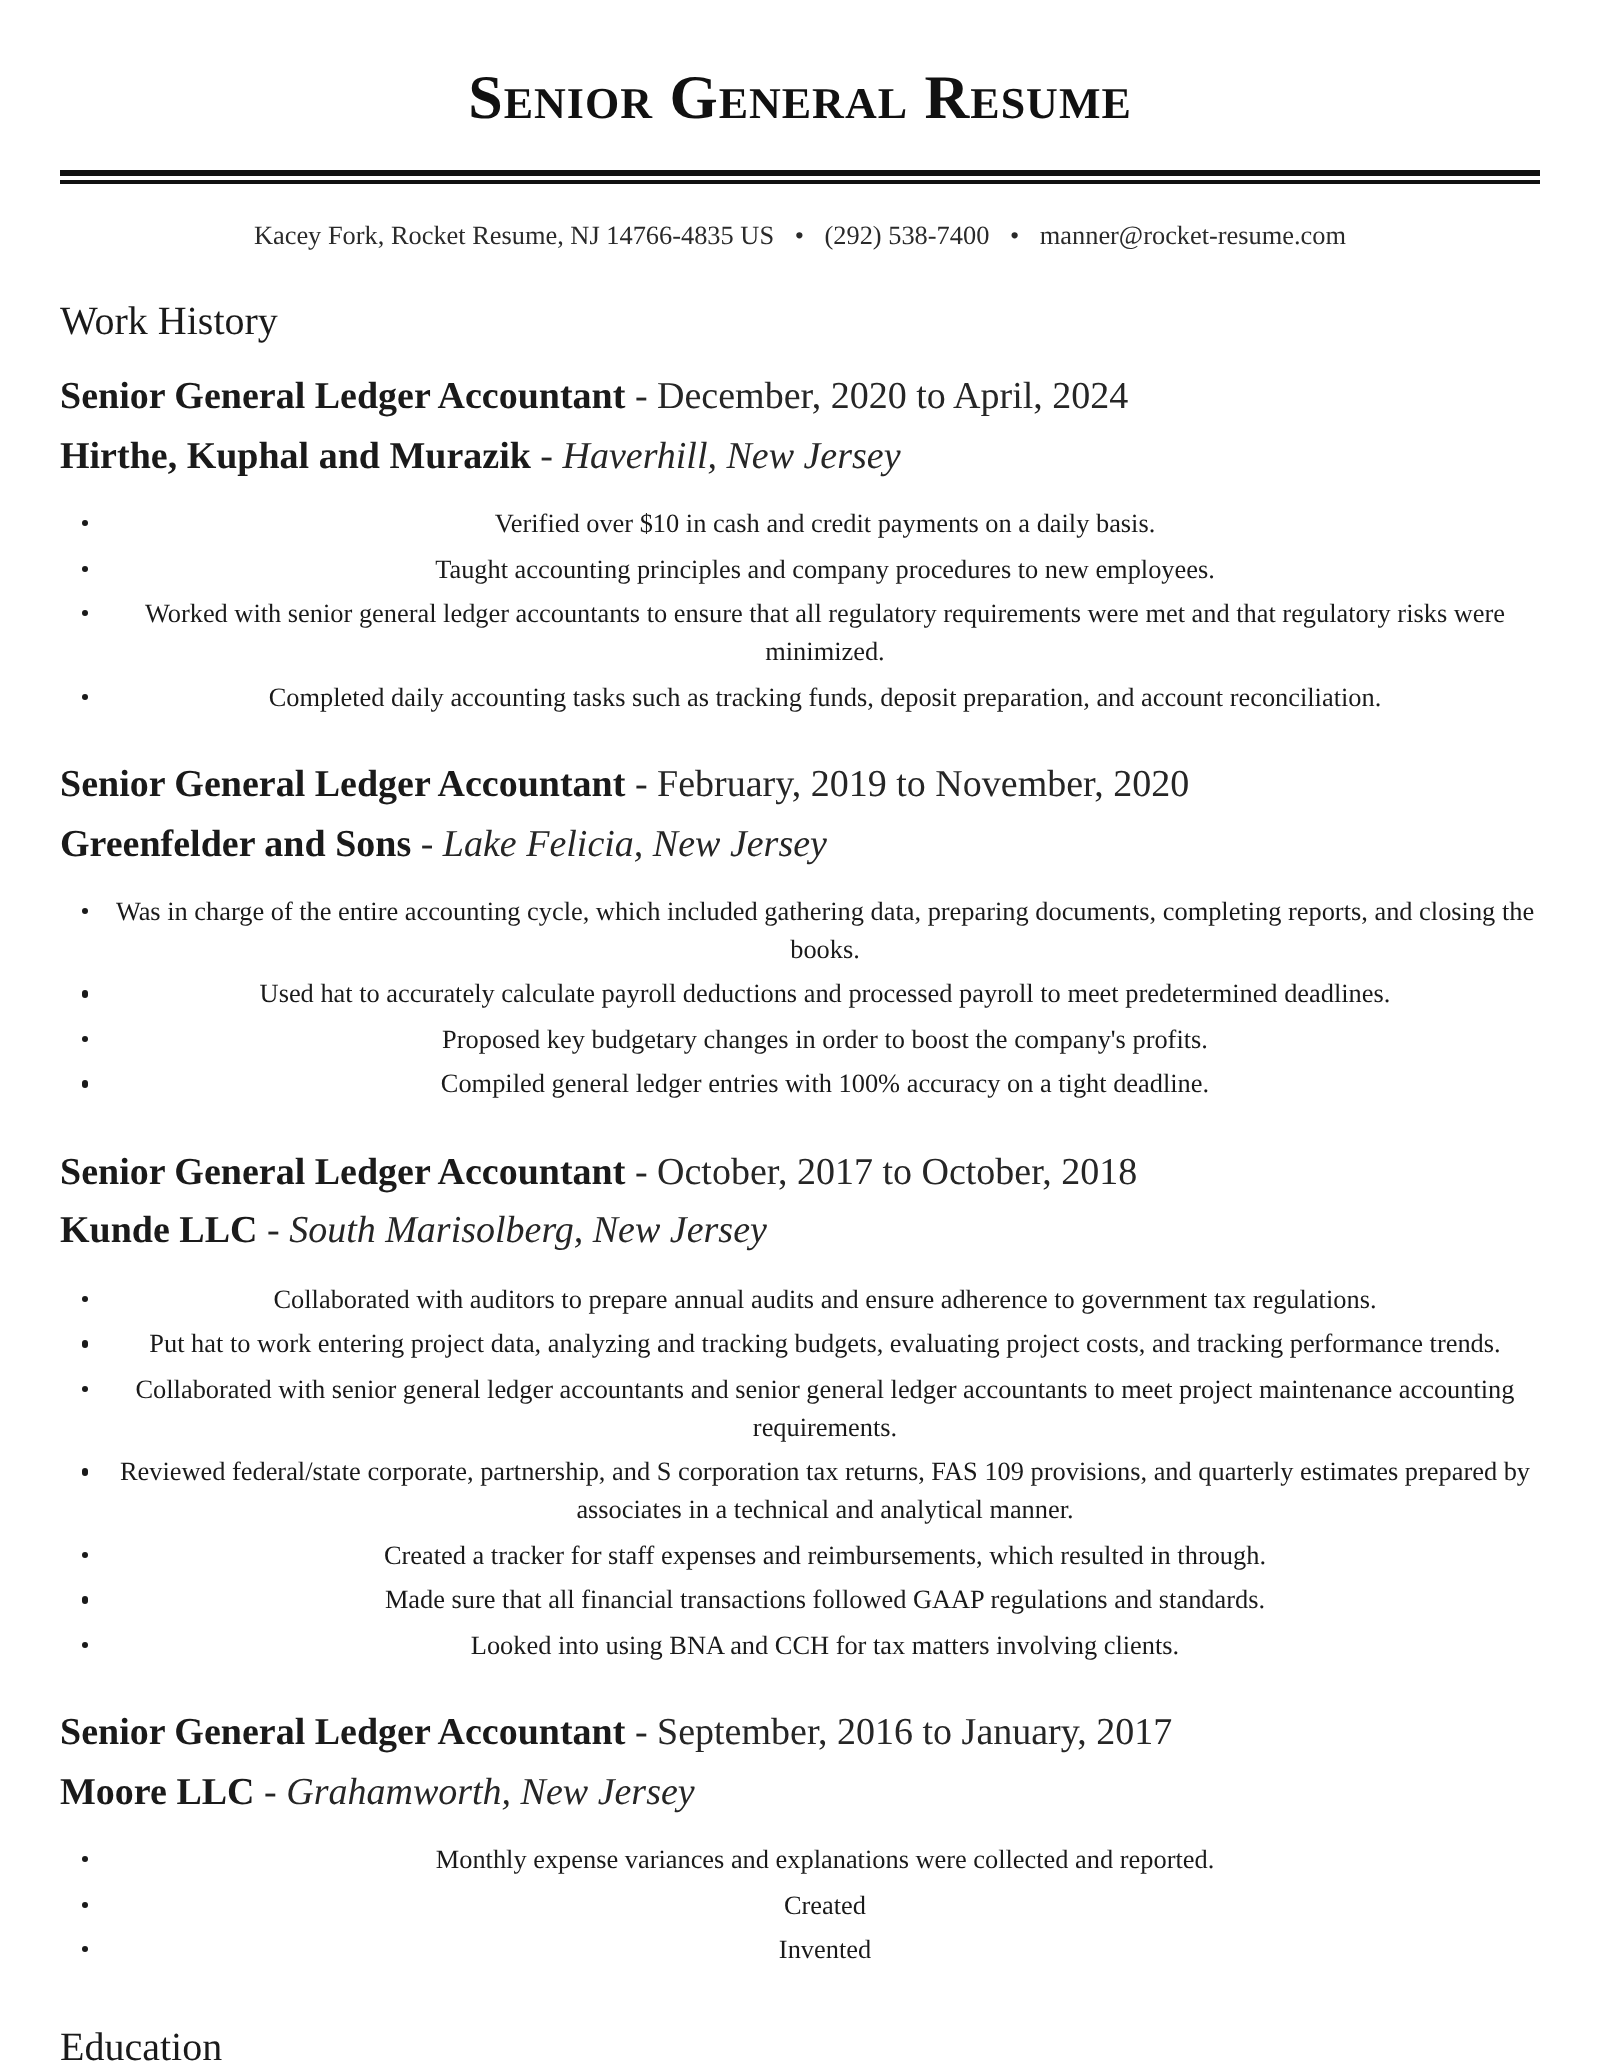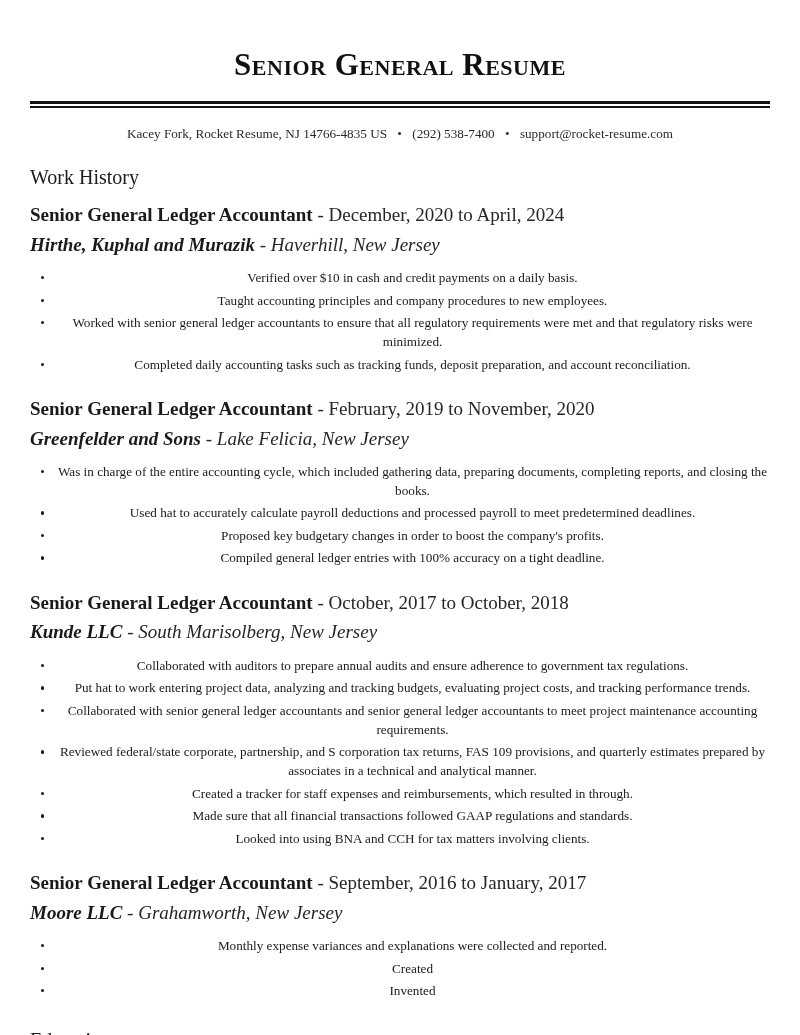--- a/index.html
+++ b/index.html
@@ -21,21 +21,21 @@
   }
 
   
   .resume-title {
     text-align: center;
     font-variant: small-caps;
     font-weight: bold;
     font-size: 31px;
     letter-spacing: 0.5px;
     color: #111111;
-    margin: 16px;
+    margin: 0;
     padding: 30px 30px 0 30px;
     line-height: 1.25;
   }
   .title-rule {
     margin: 16px 30px 0 30px;
     border-top: 3px solid #111111;
     border-bottom: 2px solid #111111;
     height: 2px;
     box-sizing: content-box;
   }
@@ -77,21 +77,20 @@
   }
   .entry-role {
     font-weight: bold;
   }
   .entry-dates {
     font-weight: normal;
     color: #262626;
   }
   .entry-org {
     font-weight: bold;
-    font-style: italic;
   }
   .entry-location {
     font-style: italic;
     font-weight: normal;
     color: #262626;
   }
   .dash {
     font-weight: normal;
     color: #262626;
   }
@@ -128,21 +127,21 @@
 <div class="page">
 
   <h1 class="resume-title">Senior General Resume</h1>
   <div class="title-rule"></div>
 
   <div class="contact-line">
     <span>Kacey Fork, Rocket Resume, NJ 14766-4835 US</span>
     <span class="contact-sep">•</span>
     <span>(292) 538-7400</span>
     <span class="contact-sep">•</span>
-    <span>support@rocket-resume.com</span>
+    <span>manner@rocket-resume.com</span>
   </div>
 
   <div class="section">
     <h2 class="section-heading">Work History</h2>
     <div id="work-entries">
         <div class="entry">
           <div class="entry-line"><span class="entry-role">Senior General Ledger Accountant</span> <span class="dash">-</span> <span class="entry-dates">December, 2020 to April, 2024</span></div>
           <div class="entry-line"><span class="entry-org">Hirthe, Kuphal and Murazik</span> <span class="dash">-</span> <span class="entry-location">Haverhill, New Jersey</span></div>
           <ul class="bullets">
             <li>Verified over $10 in cash and credit payments on a daily basis.</li>

